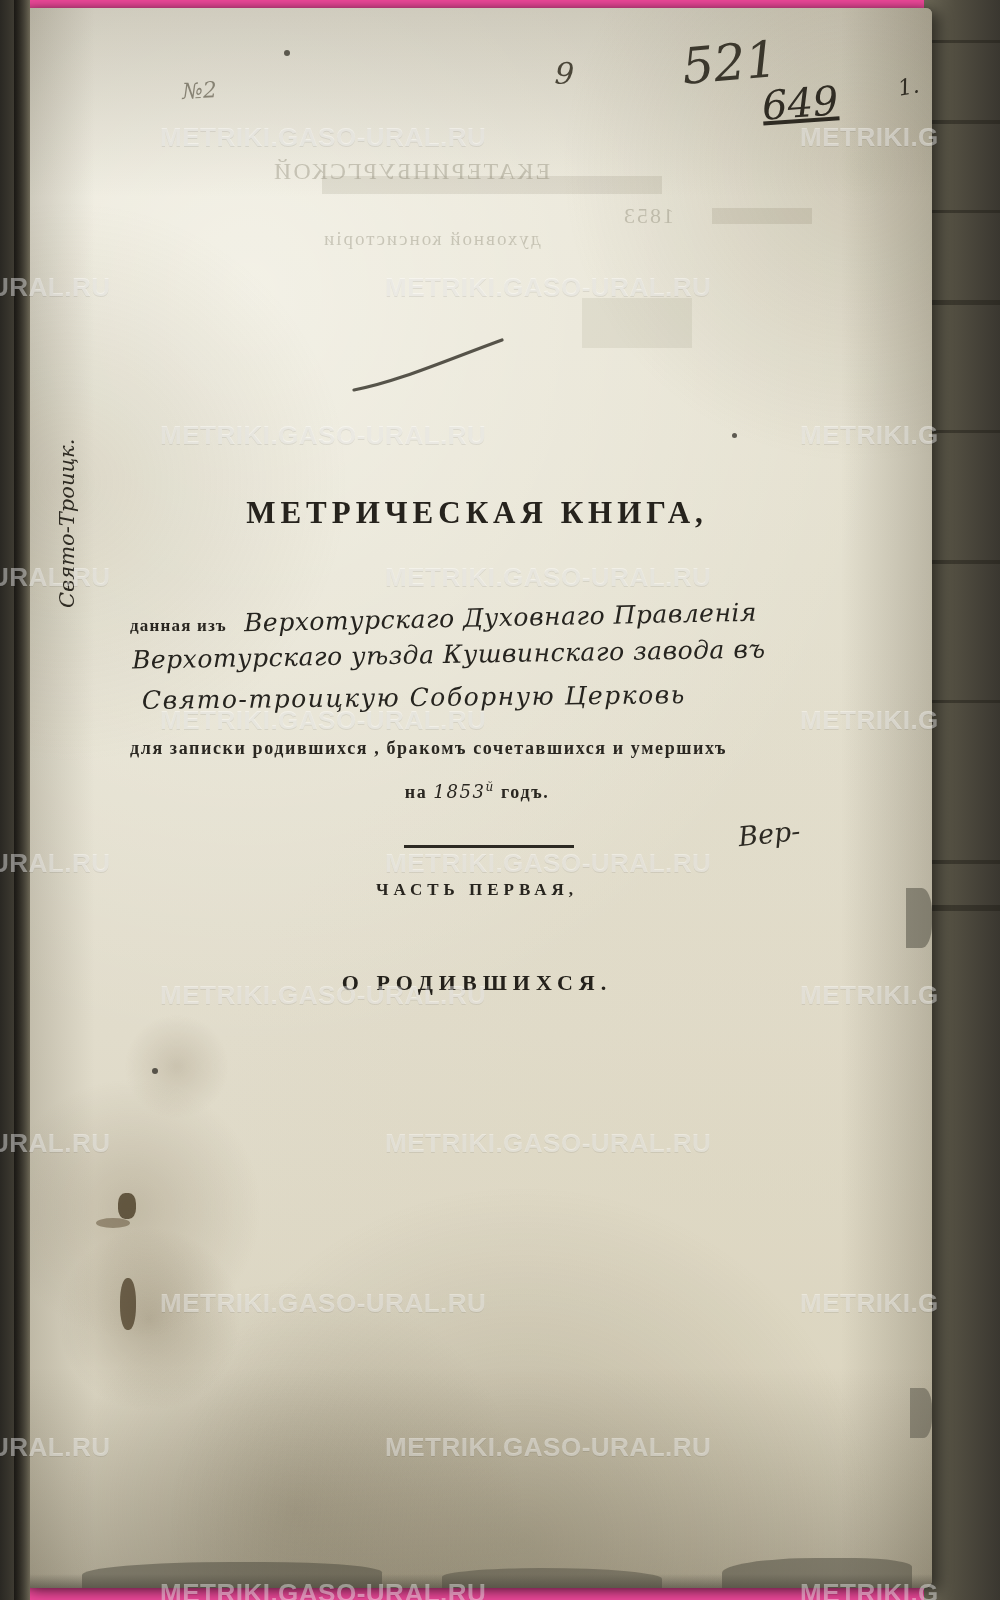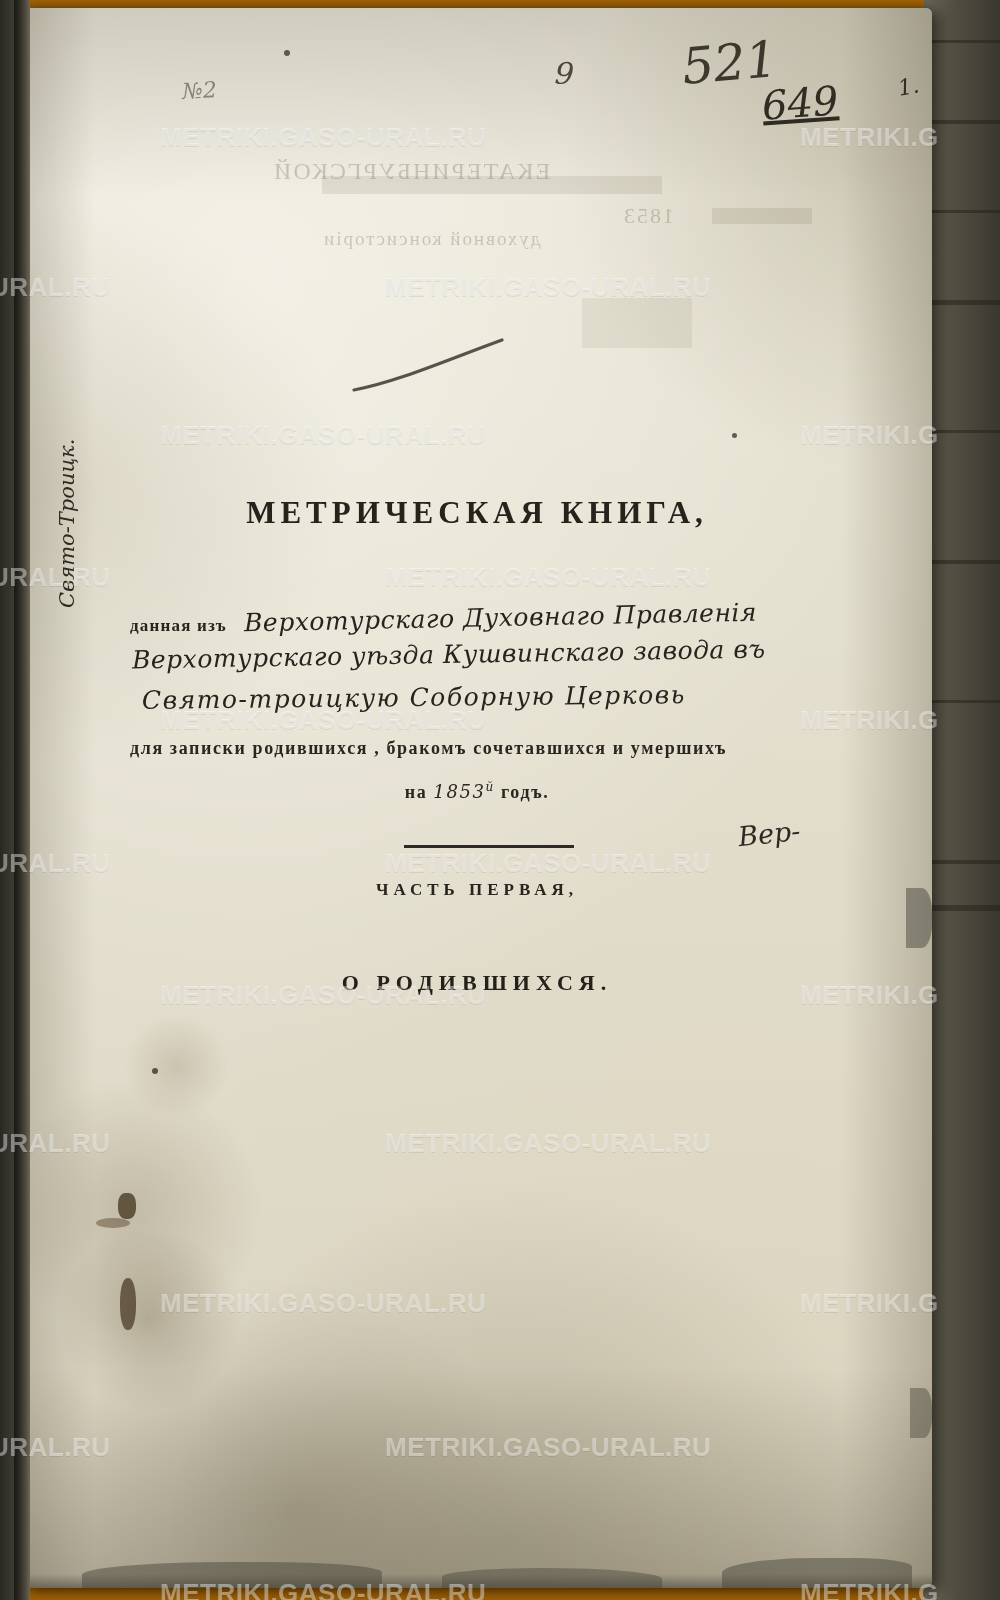--- a/index.html
+++ b/index.html
@@ -10,21 +10,21 @@
   body {
     width: 1000px; height: 1600px;
     overflow: hidden;
     font-family: "Liberation Serif", serif;
   }
 
   
   #scan {
     position: relative;
     width: 1000px; height: 1600px;
-    background: #a16207;
+    background: #ec4899;
     overflow: hidden;
   }
 
   
   .binding {
     position: absolute; left: 0; top: 0;
     width: 30px; height: 100%;
     background: linear-gradient(90deg, #2a2823 0%, #3d3a31 45%, #6f6a58 100%);
   }
   .binding-inner {

